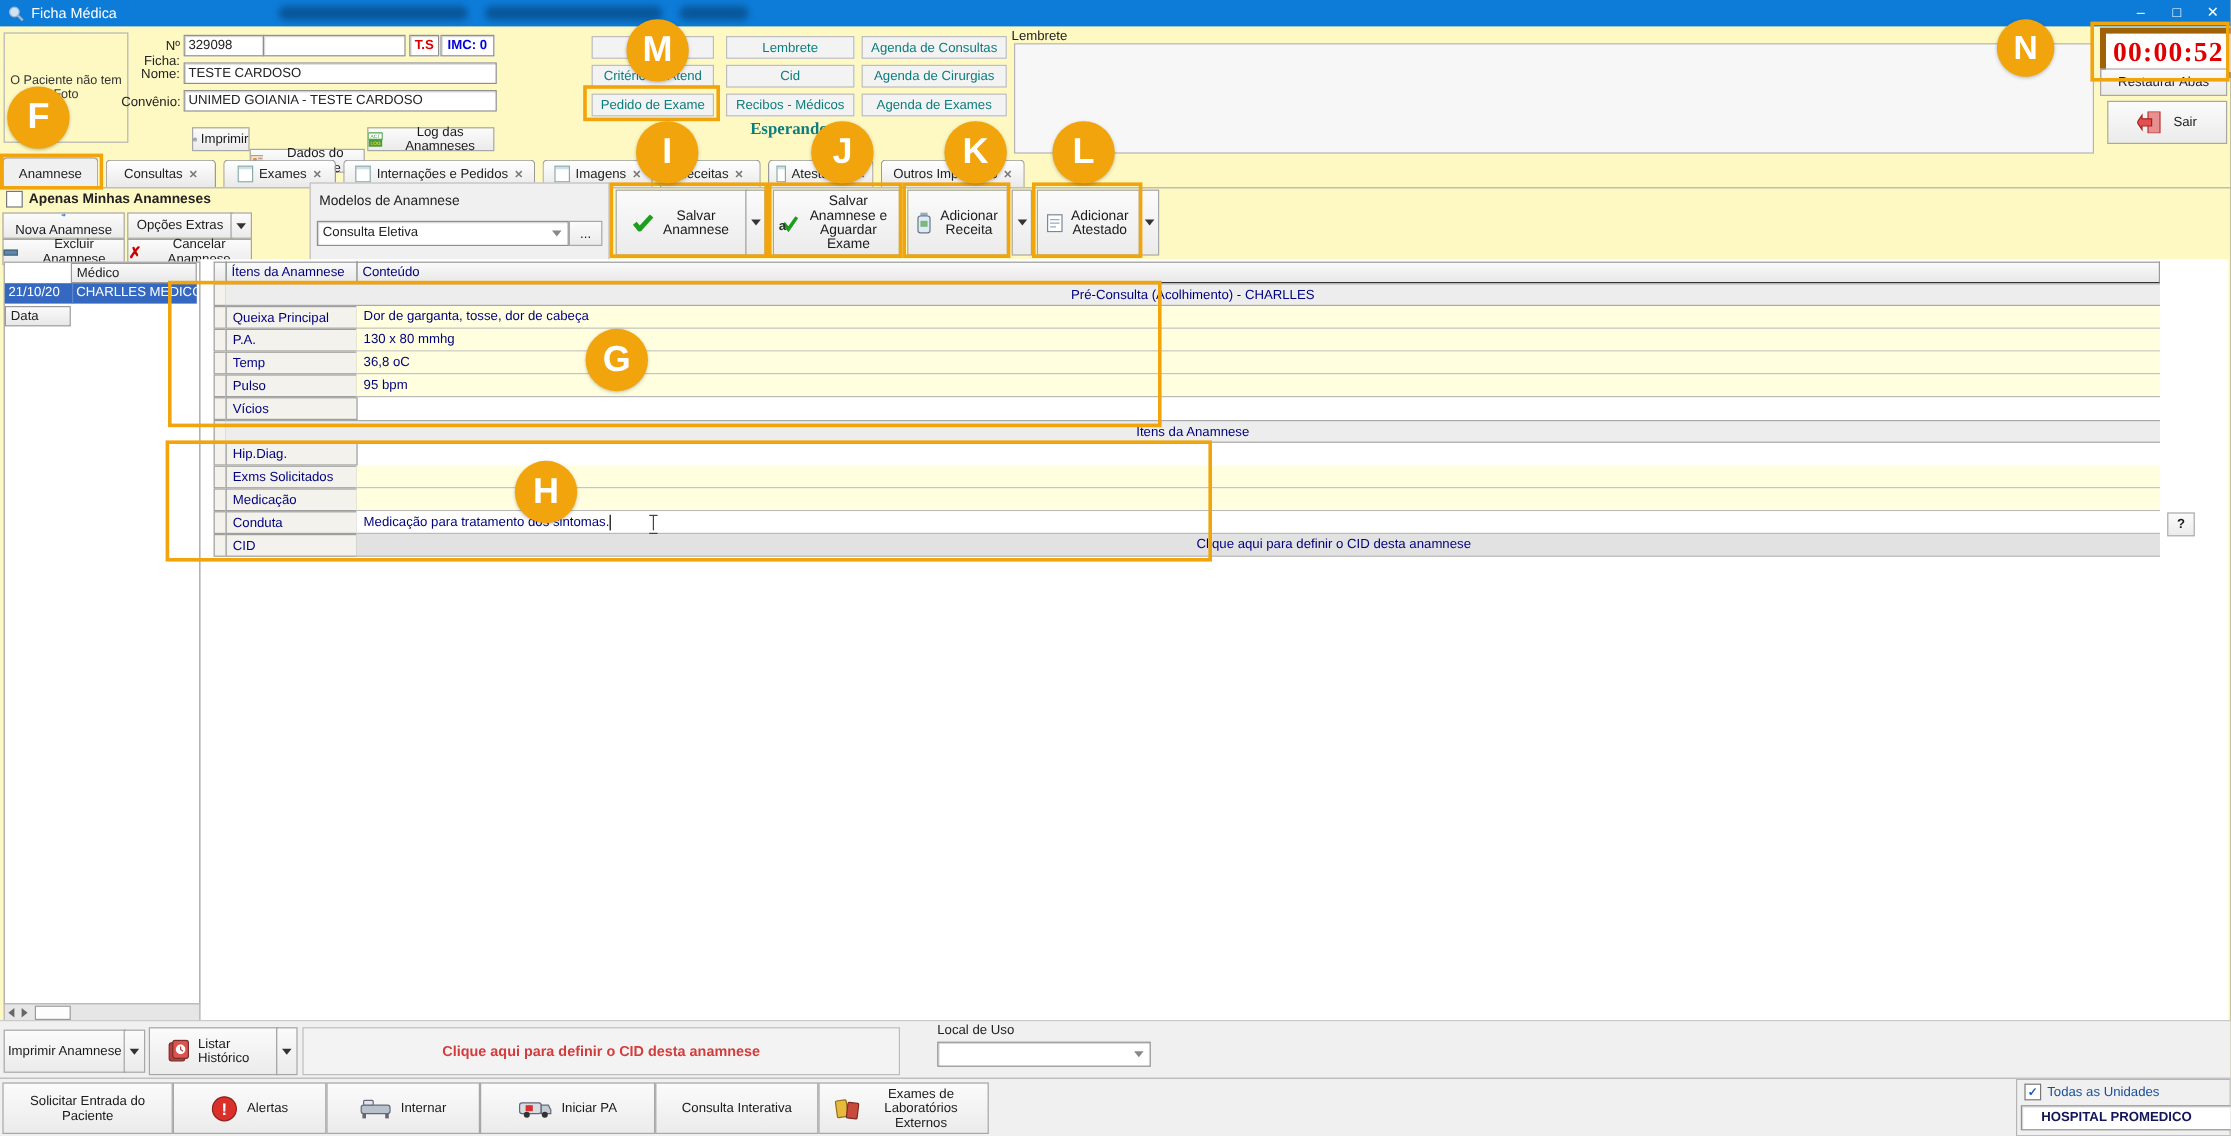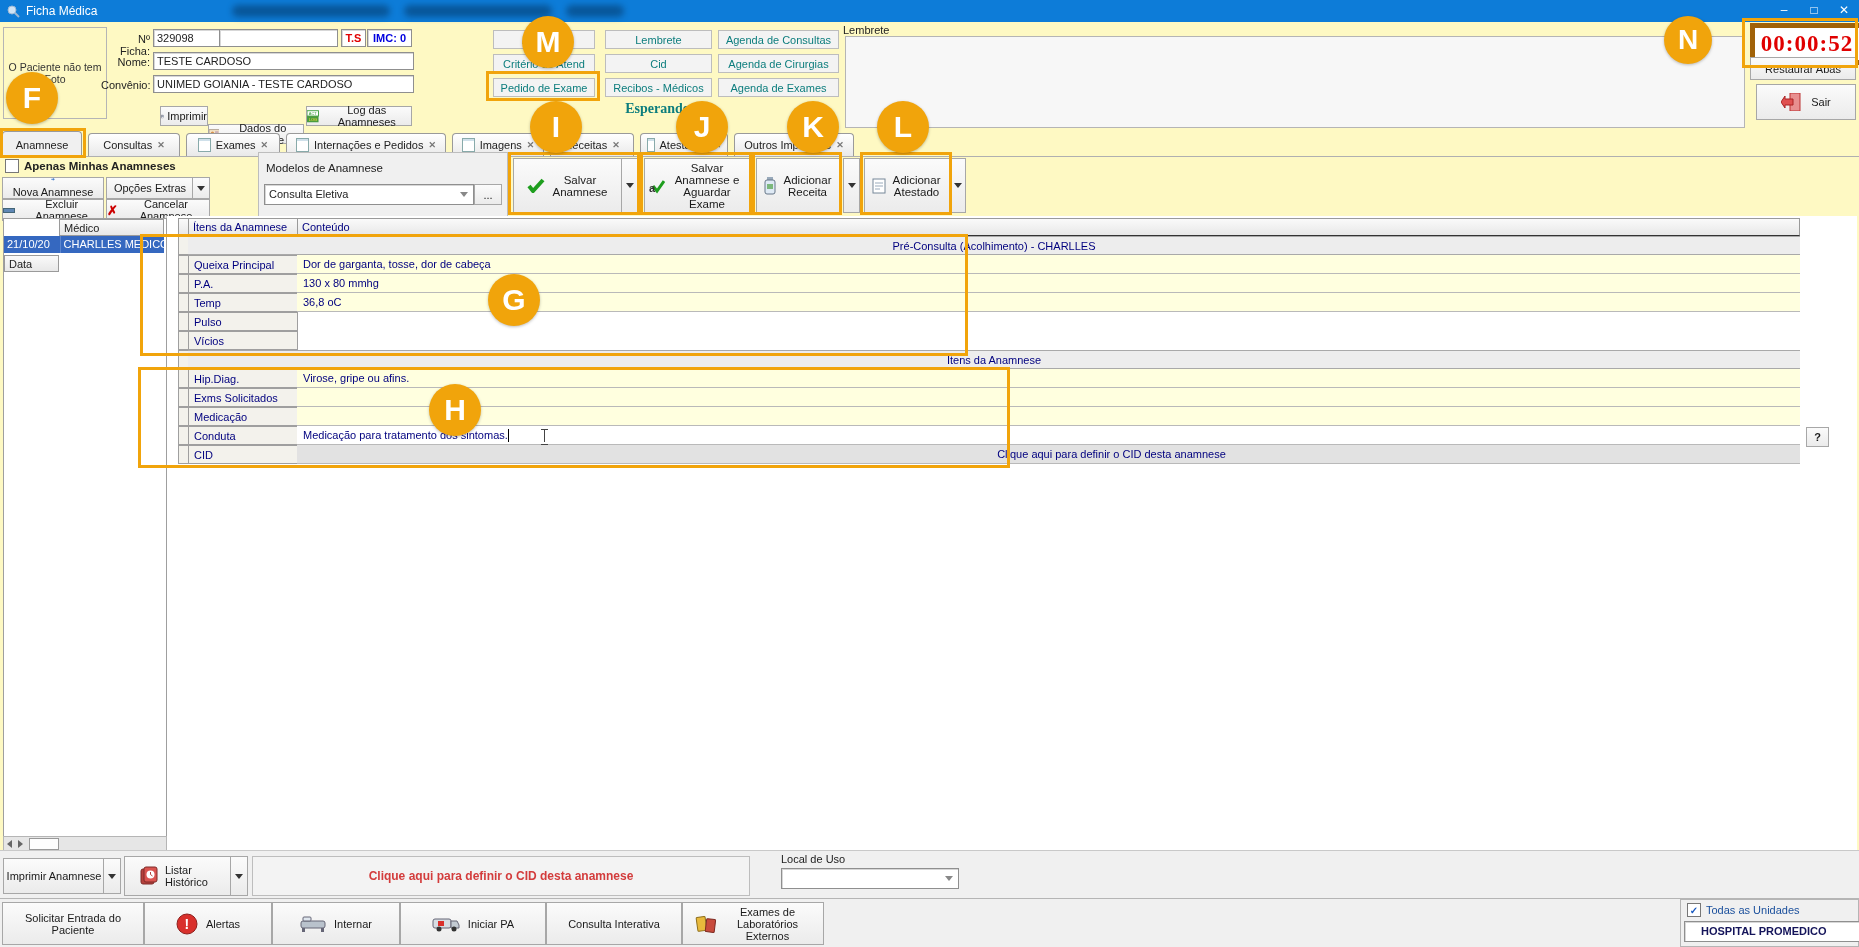--- a/index.html
+++ b/index.html
@@ -325,37 +325,37 @@
       <span>Temp</span>
     </div>
   <div class="abs valcell" style="left:297px;top:293px;width:1503px;height:19px;">
       <span>36,8 oC</span>
     </div>
 
   <div class="abs indcell" style="left:178px;top:312px;width:11px;height:19px;"></div>
   <div class="abs lblcell" style="left:188px;top:312px;width:110px;height:19px;">
       <span>Pulso</span>
     </div>
+  <div class="abs valcell" style="left:297px;top:312px;width:1503px;height:19px;">
+      <span>95 bpm</span>
+    </div>
 
   <div class="abs indcell" style="left:178px;top:331px;width:11px;height:19px;"></div>
   <div class="abs lblcell" style="left:188px;top:331px;width:110px;height:19px;">
       <span>Vícios</span>
     </div>
 
   <div class="abs indcell" style="left:178px;top:350px;width:11px;height:19px;"></div>
   <div class="abs sectioncell" style="left:188px;top:350px;width:1612px;height:19px;">
       <span>Itens da Anamnese</span>
     </div>
 
   <div class="abs indcell" style="left:178px;top:369px;width:11px;height:19px;"></div>
   <div class="abs lblcell" style="left:188px;top:369px;width:110px;height:19px;">
       <span>Hip.Diag.</span>
-    </div>
-  <div class="abs valcell" style="left:297px;top:369px;width:1503px;height:19px;">
-      <span>Virose, gripe ou afins.</span>
     </div>
 
   <div class="abs indcell" style="left:178px;top:388px;width:11px;height:19px;"></div>
   <div class="abs lblcell" style="left:188px;top:388px;width:110px;height:19px;">
       <span>Exms Solicitados</span>
     </div>
   <div class="abs valcell" style="left:297px;top:388px;width:1503px;height:19px;">
       <span></span>
     </div>
 

